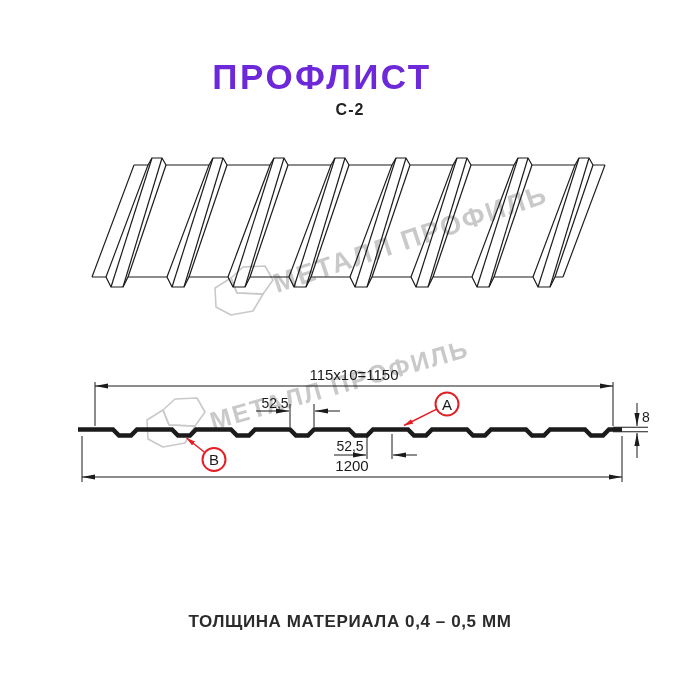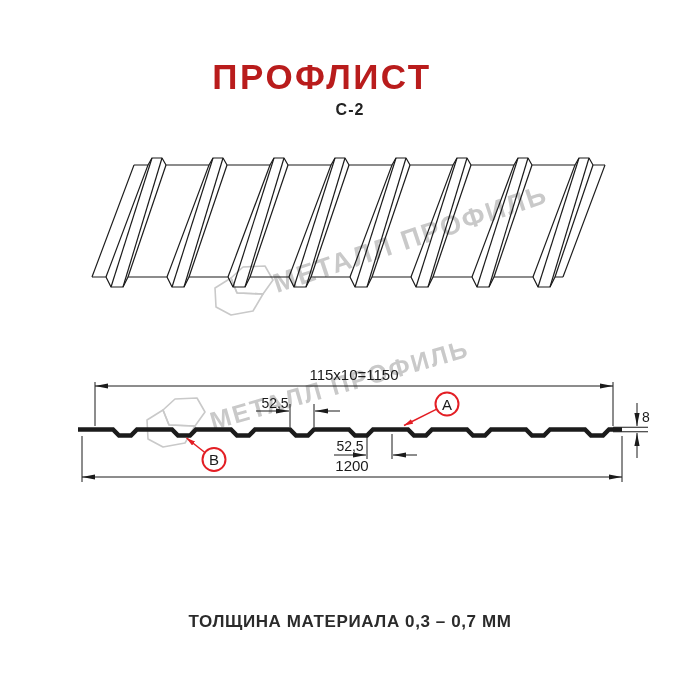--- a/index.html
+++ b/index.html
@@ -2,21 +2,21 @@
 <html><head>
 <meta charset="utf-8">
 <style>
   html,body{margin:0;padding:0;background:#fff;}
   .page{
     position:relative;width:700px;height:700px;background:#fff;overflow:hidden;
     font-family:"Liberation Sans",sans-serif;
   }
   .title{
     position:absolute;top:57px;left:0;width:644px;text-align:center;
-    font-size:35px;font-weight:800;letter-spacing:2.5px;color:#b91c1c;
+    font-size:35px;font-weight:800;letter-spacing:2.5px;color:#6d28d9;
   }
   .subtitle{
     position:absolute;top:101px;left:0;width:700px;text-align:center;
     font-size:16px;font-weight:600;letter-spacing:1px;color:#222;
   }
   .footer{
     position:absolute;top:612px;left:0;width:700px;text-align:center;
     font-size:17px;font-weight:600;letter-spacing:.6px;color:#2b2b2b;
   }
   svg.art{position:absolute;left:0;top:0;}
@@ -148,14 +148,14 @@
       <text x="447" y="409.5" font-size="15" text-anchor="middle" class="dimtext" fill="#e31e24">A</text>
     </g>
 
     <g>
       <line x1="204.9" y1="452.5" x2="186.5" y2="438" stroke-width="1.5" marker-end="url(#arrR)" stroke="#e31e24"></line>
       <circle cx="214" cy="459.5" r="11.5" fill="#ffffff" stroke-width="2" stroke="#e31e24"></circle>
       <text x="214" y="465" font-size="15" text-anchor="middle" class="dimtext" fill="#e31e24">B</text>
     </g>
   </svg>
 
-  <div class="footer">ТОЛЩИНА МАТЕРИАЛА 0,3 – 0,7 ММ</div>
+  <div class="footer">ТОЛЩИНА МАТЕРИАЛА 0,4 – 0,5 ММ</div>
 </div>
 
 </body></html>

